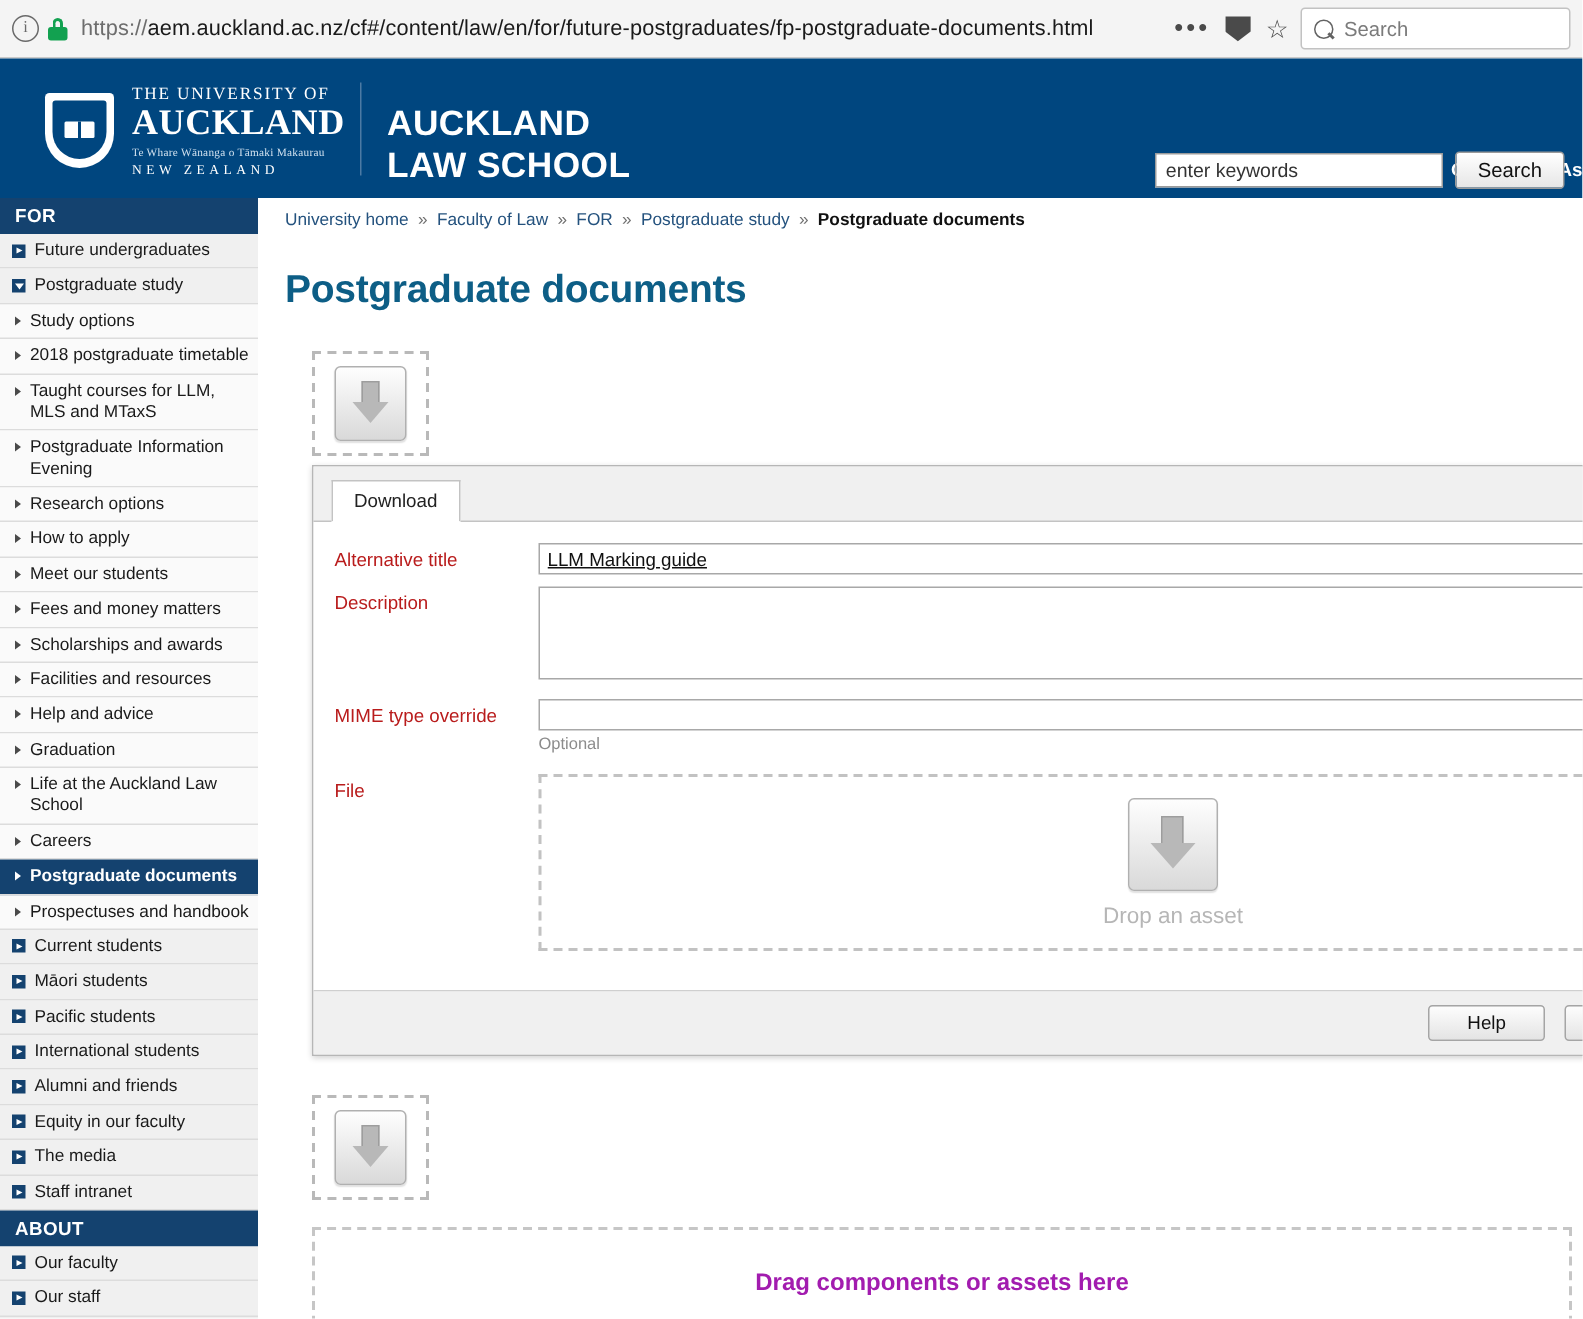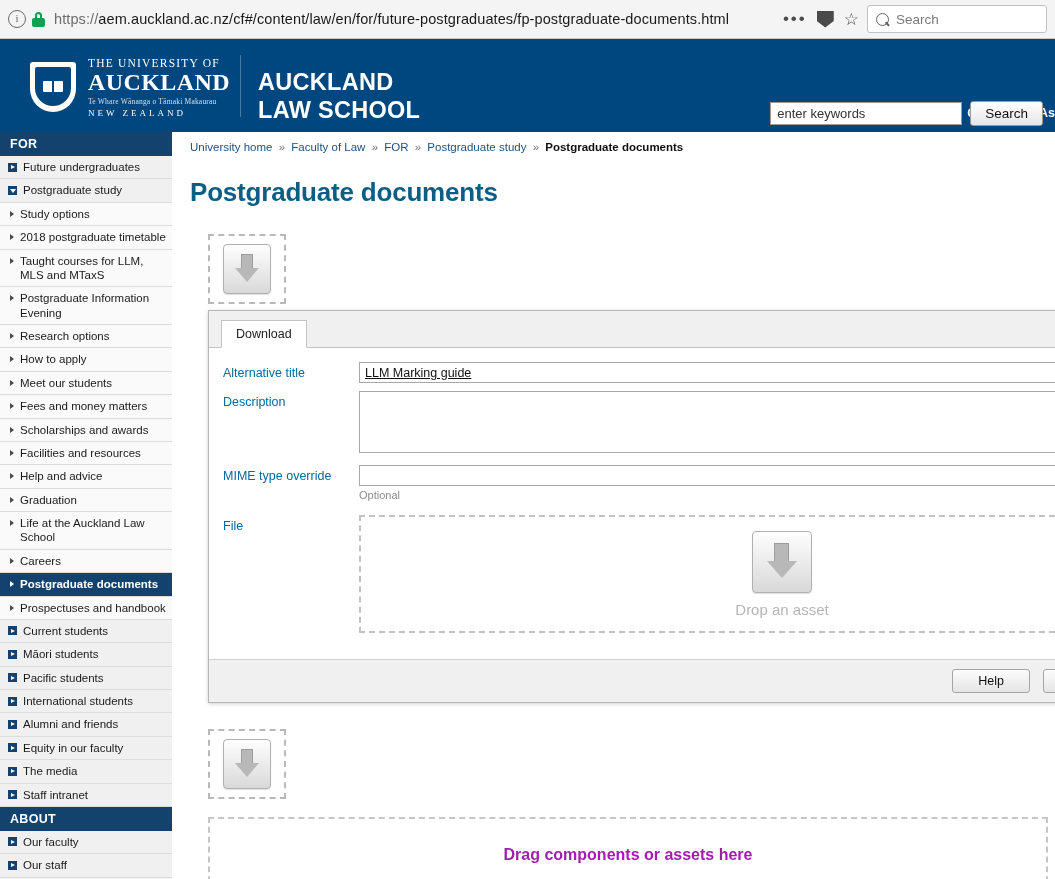--- a/index.html
+++ b/index.html
@@ -413,21 +413,21 @@
   }
   .field-row {
     display: flex;
     align-items: flex-start;
     margin-bottom: 8px;
   }
   .field-label {
     width: 136px;
     flex: none;
     font-size: 12.5px;
-    color: #0369a1;
+    color: #b91c1c;
     padding-top: 4px;
   }
   .field-control { flex: 1 1 auto; }
   .text-input {
     width: 100%;
     height: 21px;
     border: 1px solid #a8a8a8;
     background: #ffffff;
     font-size: 12.5px;
     padding: 0 5px;

